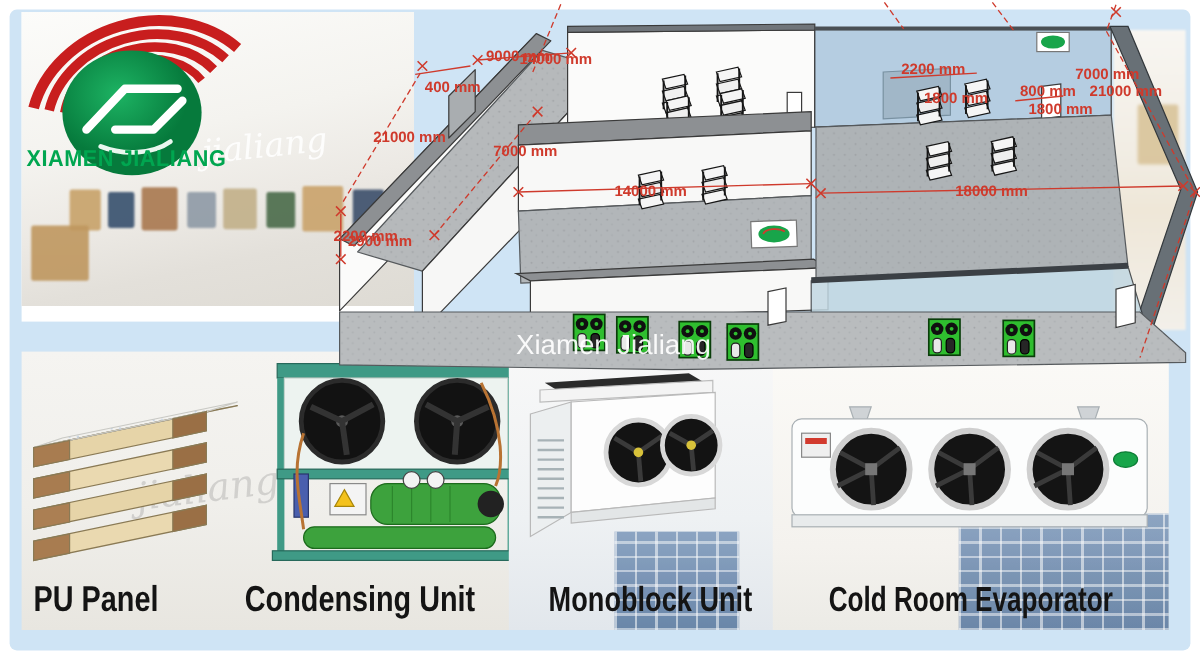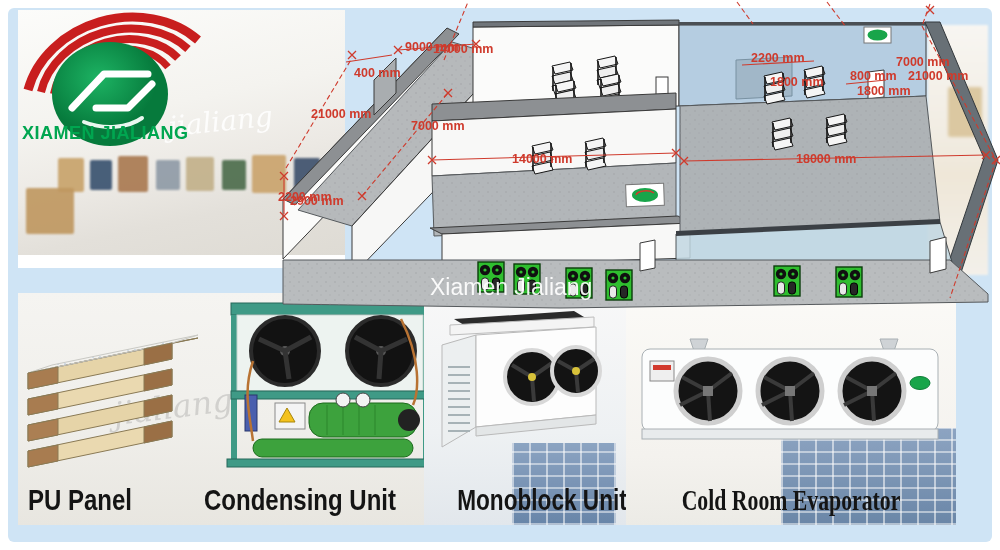--- a/index.html
+++ b/index.html
@@ -19,22 +19,22 @@
   .logo{position:absolute;left:-6px;top:0px;width:210px;height:150px;}
   .logo-text{position:absolute;left:4px;top:112px;width:210px;
     font-weight:700;font-size:19px;letter-spacing:.5px;color:#00a650;
     transform:scaleX(.95);transform-origin:left;white-space:nowrap;}
   
   .panel{position:absolute;top:293px;height:232px;overflow:hidden;background:#fff;}
   .panelA{left:18px;width:414px;
     background:linear-gradient(180deg,#f5f4f1 0%,#f0efeb 55%,#e8e6e0 100%);}
   .panelB{left:424px;width:212px;
     background:linear-gradient(180deg,#f8f8f8 0%,#eef1f3 60%,#e2e7ec 100%);padding-left:24px;}
-  .panelC{left:626px;width:330px;
-    background:linear-gradient(180deg,#fbfaf7 0%,#f4f2ee 70%,#ecebe6 100%);font-family:Liberation Serif, serif;}
+  .panelC{left:644px;width:330px;
+    background:linear-gradient(180deg,#fbfaf7 0%,#f4f2ee 70%,#ecebe6 100%);}
   .plabel{position:absolute;bottom:10px;font-weight:700;color:#141414;
           white-space:nowrap;line-height:1;}
   .crates{position:absolute;filter:blur(.6px);opacity:.85;
     background-image:
       repeating-linear-gradient(90deg,rgba(255,255,255,.55) 0 2px,transparent 2px 17px),
       repeating-linear-gradient(0deg,rgba(255,255,255,.5) 0 2px,transparent 2px 12px),
       linear-gradient(180deg,#7b97ba,#54759d);}
   .panel-script{position:absolute;left:95px;top:95px;transform:rotate(-7deg);
     font-family:"DejaVu Serif",serif;font-style:italic;font-size:32px;
     color:rgba(130,130,130,.28);white-space:nowrap;}

